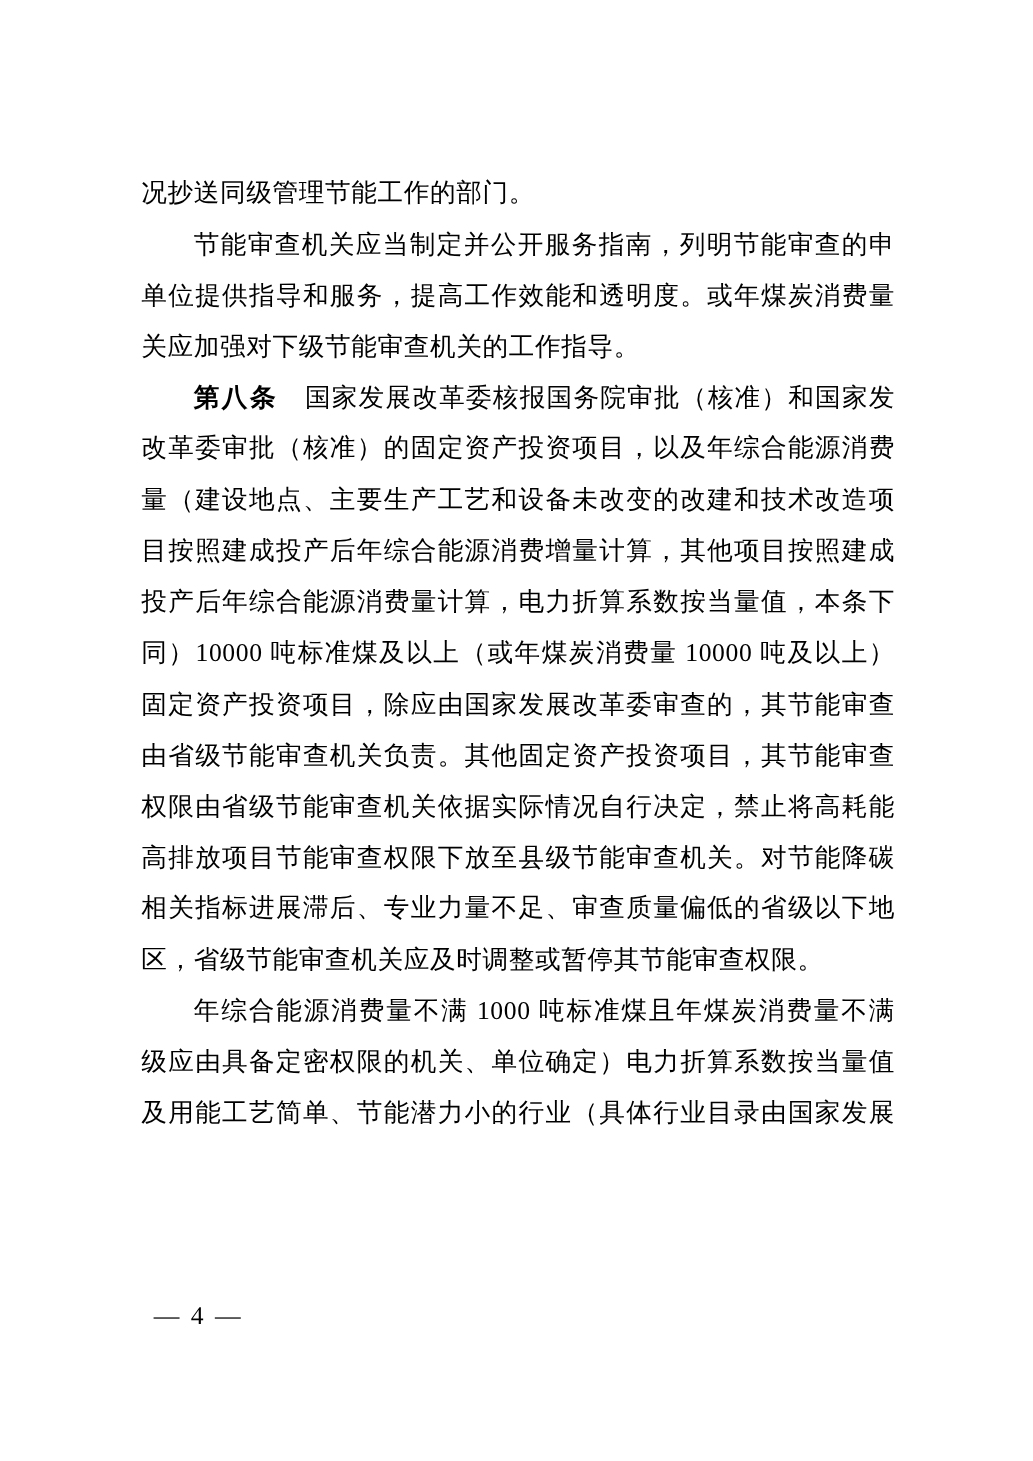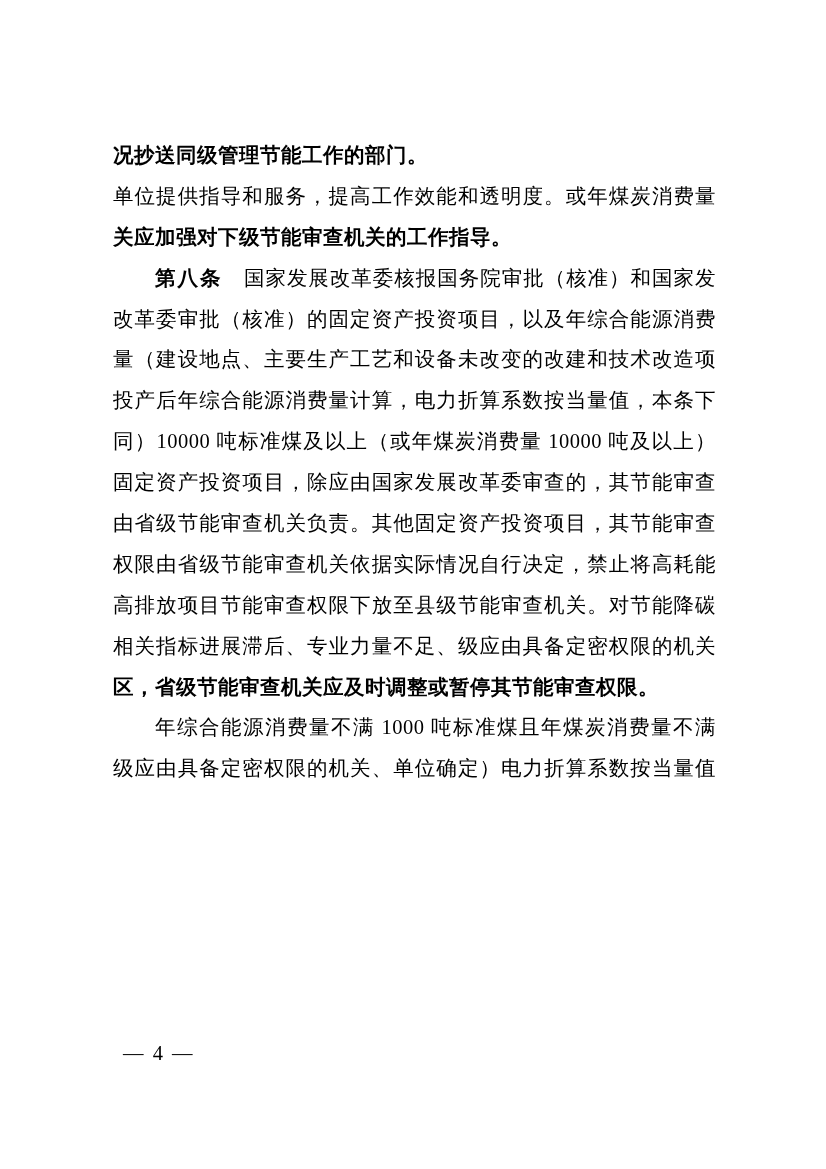--- a/index.html
+++ b/index.html
@@ -35,21 +35,20 @@
     line-height: 40.9px;
     font-size: 20.5px;
     letter-spacing: 0.5px;
     text-align: justify;
     text-align-last: justify;
     overflow: hidden;
   }
   .line.last {
     text-align: left;
     text-align-last: left;
-    font-weight: bold;
   }
   .line.indent {
     padding-left: 42px;
   }
   .line b {
     font-weight: 700;
     letter-spacing: 1.5px;
   }
   .footer {
     position: absolute;
@@ -61,30 +60,33 @@
     letter-spacing: 2px;
     color: #000000;
   }
 </style>
 </head>
 <body>
 
 <div class="page">
   <div class="text-block" id="lines-container">
       <div class="line last">况抄送同级管理节能工作的部门。</div>
+      <div class="line indent">节能审查机关应当制定并公开服务指南，列明节能审查的申</div>
       <div class="line">单位提供指导和服务，提高工作效能和透明度。或年煤炭消费量</div>
       <div class="line last">关应加强对下级节能审查机关的工作指导。</div>
       <div class="line indent"><b>第八条</b>　国家发展改革委核报国务院审批（核准）和国家发展</div>
       <div class="line">改革委审批（核准）的固定资产投资项目，以及年综合能源消费</div>
       <div class="line">量（建设地点、主要生产工艺和设备未改变的改建和技术改造项</div>
+      <div class="line">目按照建成投产后年综合能源消费增量计算，其他项目按照建成</div>
       <div class="line">投产后年综合能源消费量计算，电力折算系数按当量值，本条下</div>
       <div class="line">同）10000 吨标准煤及以上（或年煤炭消费量 10000 吨及以上）的</div>
       <div class="line">固定资产投资项目，除应由国家发展改革委审查的，其节能审查</div>
       <div class="line">由省级节能审查机关负责。其他固定资产投资项目，其节能审查</div>
       <div class="line">权限由省级节能审查机关依据实际情况自行决定，禁止将高耗能</div>
       <div class="line">高排放项目节能审查权限下放至县级节能审查机关。对节能降碳</div>
-      <div class="line">相关指标进展滞后、专业力量不足、级应由具备定密权限的机关</div>
+      <div class="line">相关指标进展滞后、专业力量不足、审查质量偏低的省级以下地</div>
       <div class="line last">区，省级节能审查机关应及时调整或暂停其节能审查权限。</div>
       <div class="line indent">年综合能源消费量不满 1000 吨标准煤且年煤炭消费量不满</div>
       <div class="line">级应由具备定密权限的机关、单位确定）电力折算系数按当量值</div>
+      <div class="line">及用能工艺简单、节能潜力小的行业（具体行业目录由国家发展</div>
     </div>
   <div class="footer">— 4 —</div>
 </div>
 
 </body></html>

